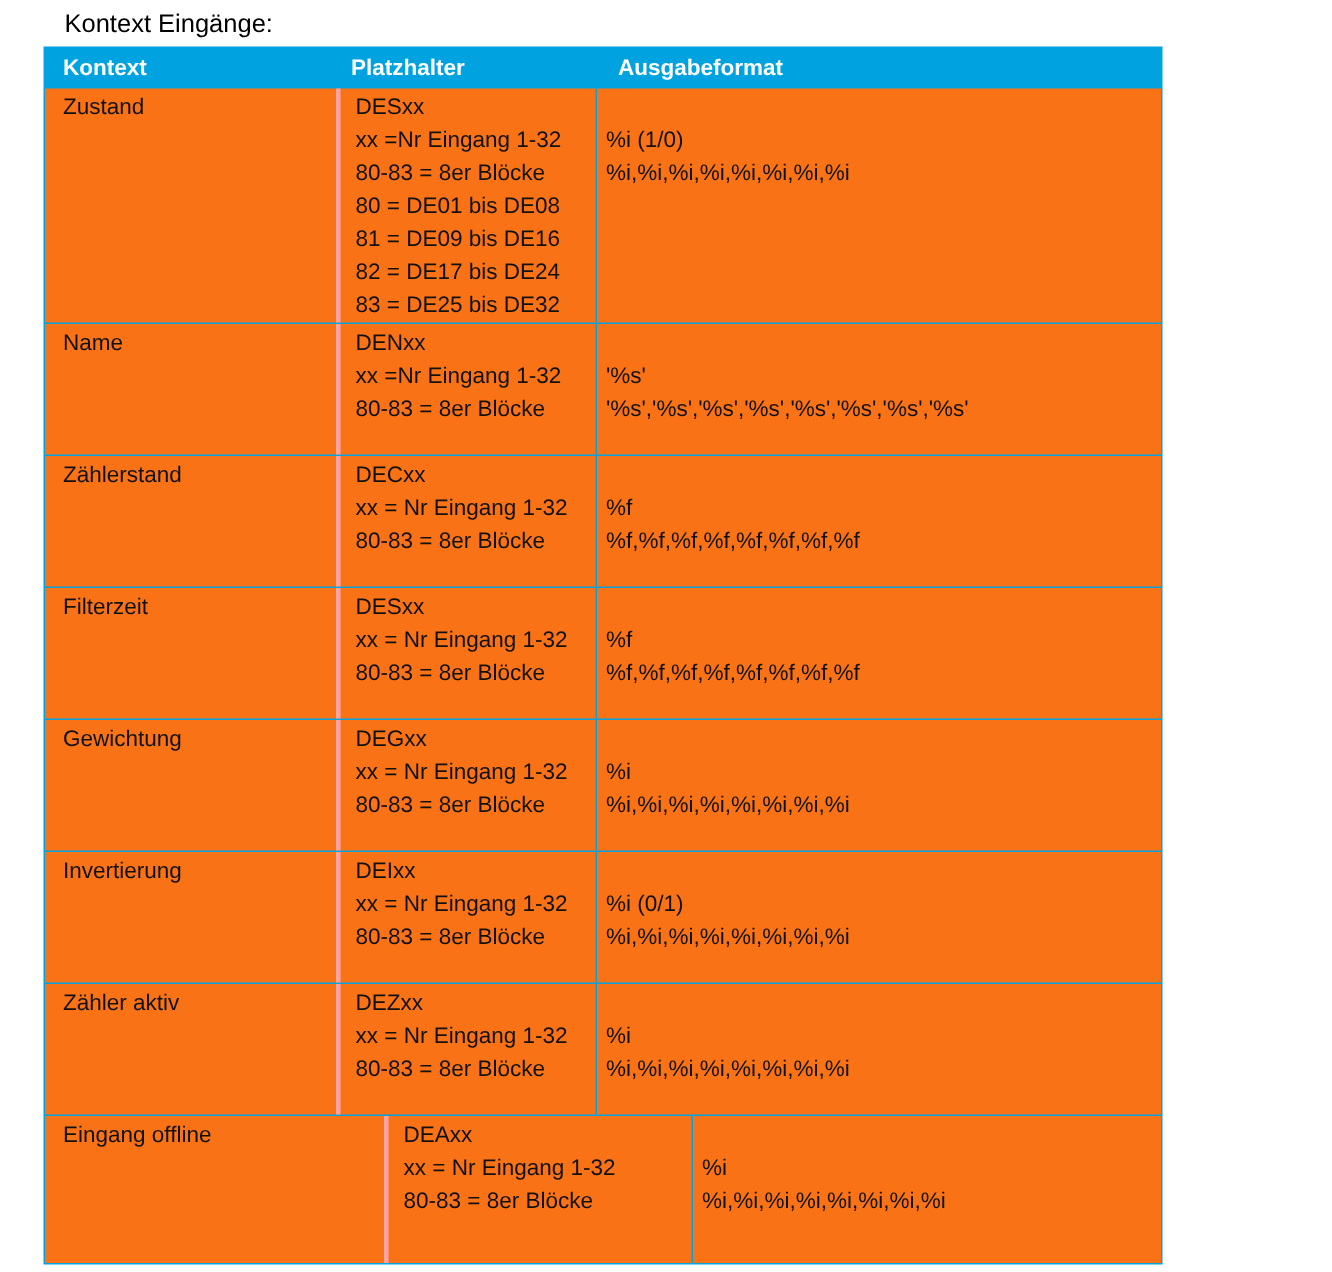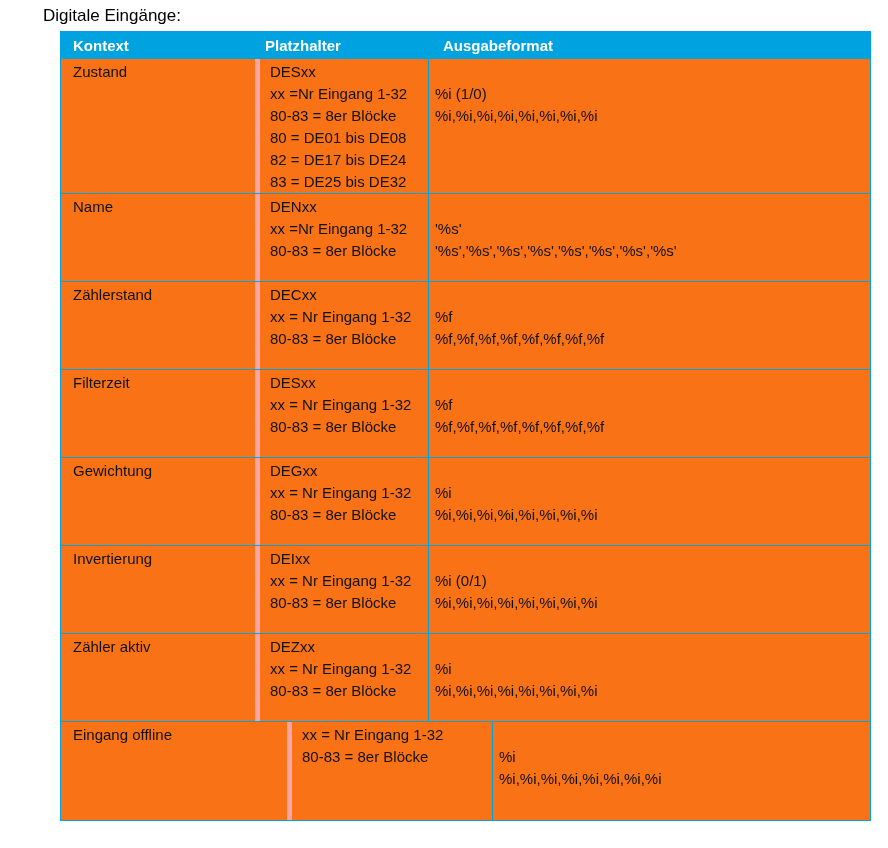--- a/index.html
+++ b/index.html
@@ -19,23 +19,23 @@
   .doc-title {
     position: absolute;
     left: 43px;
     top: 6px;
     font-size: 17px;
     line-height: 20px;
     color: #000000;
   }
   .table-wrap {
     position: absolute;
-    left: 60px;
+    left: 29px;
     top: 31px;
-    width: 811px;
+    width: 746px;
     box-sizing: border-box;
     border: 1px solid #00A3E0;
   }
   .thead {
     display: flex;
     background: #00A3E0;
     color: #ffffff;
     font-weight: bold;
     font-size: 15px;
     height: 26px;
@@ -53,46 +53,47 @@
     box-sizing: border-box;
   }
   .trow:last-child { min-height: 99px; gap: 32px; }
   .cell {
     box-sizing: border-box;
     padding-top: 2px;
     font-size: 15px;
     line-height: 22px;
   }
   .c1 { width: 194px; padding-left: 12px; }
-  .c2 { width: 173px; padding-left: 10px; border-left: 5px solid #fca5a5; }
+  .c2 { width: 173px; padding-left: 10px; border-left: 3px solid #fca5a5; }
   .c3 { flex: 1; padding-left: 6px; border-left: 1px solid #00A3E0; }
   .line { min-height: 22px; white-space: pre; }
 </style>
 </head>
 <body>
 
 <div class="page">
-  <div class="doc-title">Digitale Eingänge:</div>
+  <div class="doc-title">Kontext Eingänge:</div>
 
   <div class="table-wrap">
     <div class="thead">
       <div class="hc hc1">Kontext</div>
       <div class="hc hc2">Platzhalter</div>
       <div class="hc hc3">Ausgabeformat</div>
     </div>
     <div class="tbody">
         <div class="trow">
           <div class="cell c1">
             <div class="line">Zustand</div>
           </div>
           <div class="cell c2">
             <div class="line">DESxx</div>
             <div class="line">xx =Nr Eingang 1-32</div>
             <div class="line">80-83 = 8er Blöcke</div>
             <div class="line">80 = DE01 bis DE08</div>
+            <div class="line">81 = DE09 bis DE16</div>
             <div class="line">82 = DE17 bis DE24</div>
             <div class="line">83 = DE25 bis DE32</div>
           </div>
           <div class="cell c3">
             <div class="line"></div>
             <div class="line">%i (1/0)</div>
             <div class="line">%i,%i,%i,%i,%i,%i,%i,%i</div>
           </div>
         </div>
         <div class="trow">
@@ -183,20 +184,21 @@
             <div class="line"></div>
             <div class="line">%i</div>
             <div class="line">%i,%i,%i,%i,%i,%i,%i,%i</div>
           </div>
         </div>
         <div class="trow">
           <div class="cell c1">
             <div class="line">Eingang offline</div>
           </div>
           <div class="cell c2">
+            <div class="line">DEAxx</div>
             <div class="line">xx = Nr Eingang 1-32</div>
             <div class="line">80-83 = 8er Blöcke</div>
           </div>
           <div class="cell c3">
             <div class="line"></div>
             <div class="line">%i</div>
             <div class="line">%i,%i,%i,%i,%i,%i,%i,%i</div>
           </div>
         </div>
       </div>

